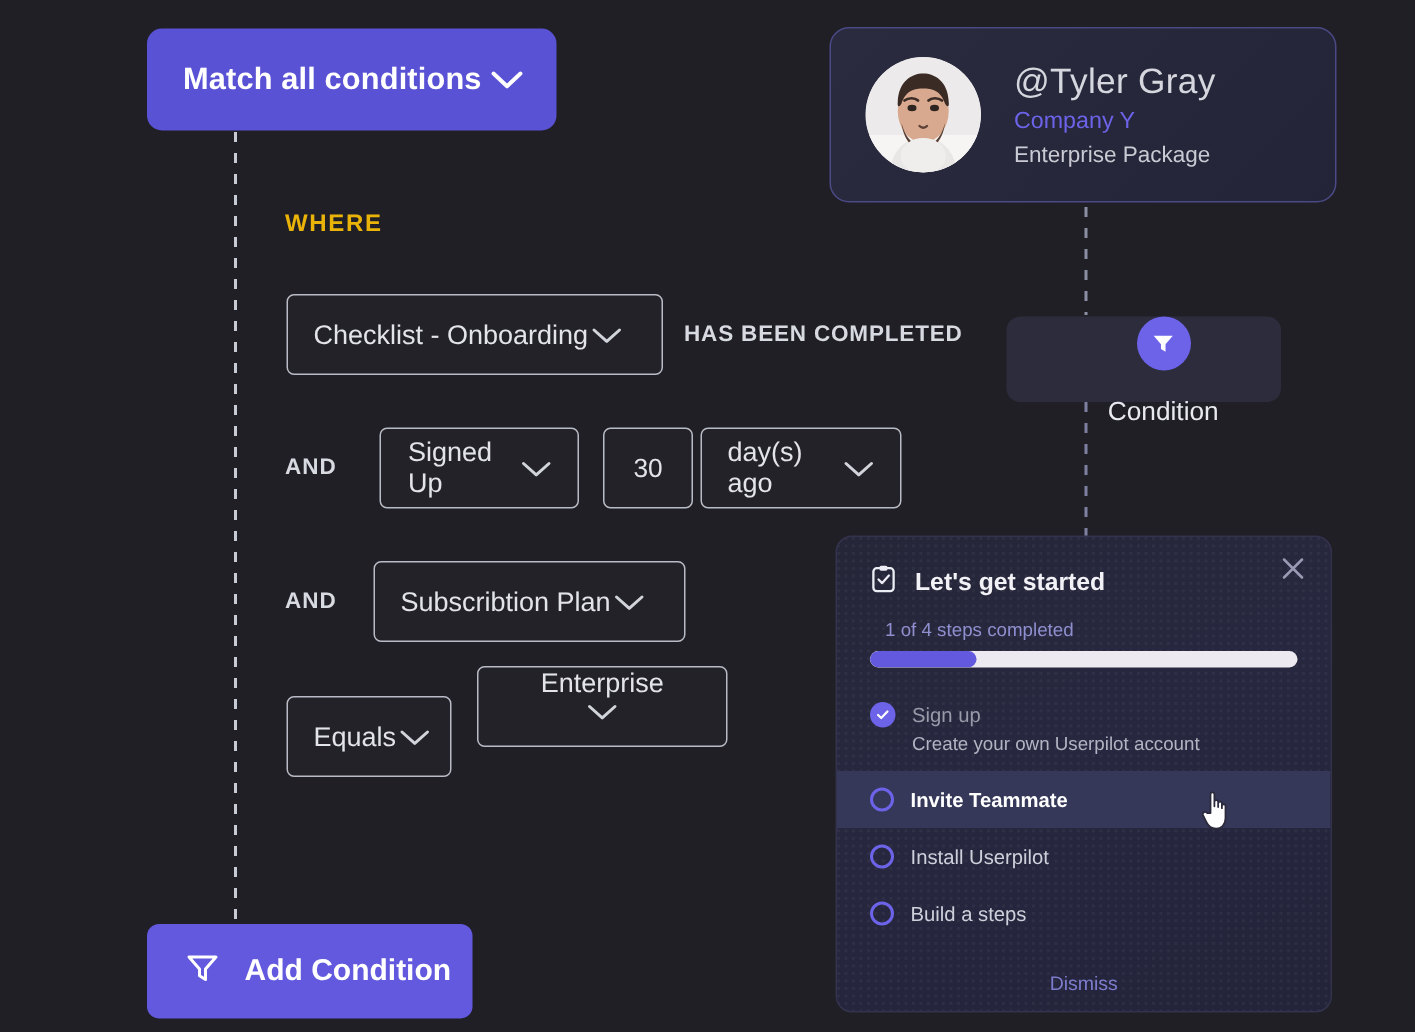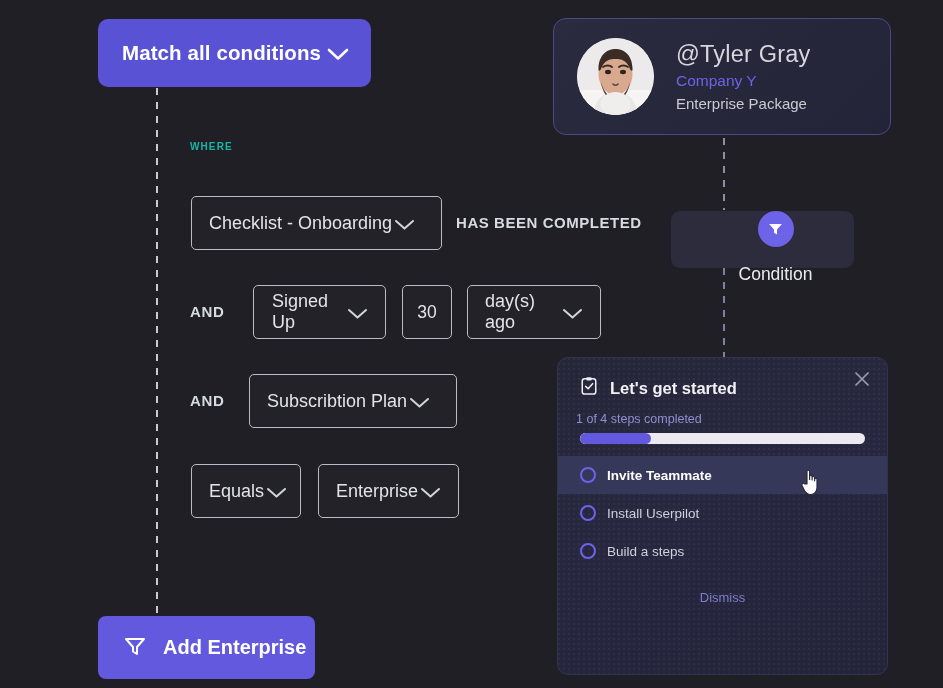--- a/index.html
+++ b/index.html
@@ -70,22 +70,22 @@
     font-weight: bold;
     letter-spacing: .1px;
   }
   .chev-w { width: 22px; height: 13px; }
 
   
   .where-label {
     position: absolute;
     left: 190px;
     top: 141px;
-    color: #14b8a6;
-    font-size: 10px;
+    color: #eab308;
+    font-size: 16px;
     font-weight: bold;
     letter-spacing: 1.1px;
   }
 
   
   .sel {
     position: absolute;
     border: 1px solid #b9bcc6;
     border-radius: 5px;
     background: #232228;
@@ -98,25 +98,25 @@
   }
   .sel .txt {
     color: #e3e4ea;
     font-size: 18px;
   }
   .sel.num { padding: 0; justify-content: center; }
   .sel.num .txt { font-size: 17.5px; }
 
   .sel-checklist { left: 191px; top: 196px; width: 251px; }
   .sel-signedup  { left: 253px; top: 285px; width: 133px; padding-left: 18px; }
-  .sel-30        { left: 402px; top: 285px; width: 50px;  }
+  .sel-30        { left: 402px; top: 285px; width: 60px;  }
   .sel-days      { left: 467px; top: 285px; width: 134px; }
   .sel-plan      { left: 249px; top: 374px; width: 208px; }
   .sel-equals    { left: 191px; top: 464px; width: 110px; }
-  .sel-enterprise{ left: 318px; top: 464px; width: 141px; }
+  .sel-enterprise{ left: 318px; top: 444px; width: 167px; flex-direction: column; }
 
   .chev-g { width: 21px; height: 12px; flex: none; }
 
   
   .op-text {
     position: absolute;
     color: #d8dae1;
     font-size: 15px;
     font-weight: bold;
     letter-spacing: .55px;
@@ -217,21 +217,21 @@
     padding: 18px 0 0 22px;
   }
   .cl-title { color: #f2f2f6; font-size: 16.5px; font-weight: bold; }
   .cl-close {
     position: absolute; right: 13px; top: 9px;
     width: 24px; height: 24px; cursor: pointer;
   }
   .cl-progress-txt {
     color: #8f8fd0;
     font-size: 12.5px;
-    padding: 12px 0 0 18px;
+    padding: 12px 0 0 32px;
   }
   .cl-bar-wrap {
     margin: 7px 22px 0 22px;
     height: 11px;
     border-radius: 6px;
     background: #eceaf0;
     overflow: hidden;
   }
   .cl-bar-fill {
     height: 100%;
@@ -358,21 +358,21 @@
         </svg>
     </span>
   </div>
 
   <div class="add-cond">
     <span>
       <svg viewBox="0 0 22 20" width="22" height="20">
           <path d="M2 3 H20 L13 11 V18 L9 15.5 V11 Z" fill="none" stroke="#ffffff" stroke-width="2" stroke-linejoin="round" stroke-linecap="round"></path>
         </svg>
     </span>
-    <span class="label">Add Enterprise</span>
+    <span class="label">Add Condition</span>
   </div>
 
   <div class="user-card">
     <div class="avatar">
       <svg viewBox="0 0 77 77" width="77" height="77">
         <defs>
           <clipPath id="avclip">
               <circle cx="38.5" cy="38.5" r="38.5"></circle>
             </clipPath>
         </defs>
@@ -426,20 +426,31 @@
       <span class="cl-title">Let's get started</span>
     </div>
 
     <div class="cl-progress-txt">1 of 4 steps completed</div>
     <div class="cl-bar-wrap">
       <div class="cl-bar-fill" id="bar-fill" style="width: 25%;"></div>
     </div>
 
     <div class="cl-items">
 
+      <div class="cl-item done">
+        <div class="cl-row">
+          <span class="ck-done">
+            <svg viewBox="0 0 14 14" width="11" height="11">
+                <path d="M3 7.2 L5.7 9.8 L11 4.2" fill="none" stroke="#ffffff" stroke-width="1.9" stroke-linecap="round" stroke-linejoin="round"></path>
+              </svg>
+          </span>
+          <span class="cl-item-label">Sign up</span>
+        </div>
+        <div class="cl-item-sub">Create your own Userpilot account</div>
+      </div>
 
       <div class="cl-item active">
         <div class="cl-row">
           <span class="ck-todo"></span>
           <span class="cl-item-label">Invite Teammate</span>
         </div>
         <span class="cursor-hand">
           <svg viewBox="0 0 30 34" width="30" height="34">
             <path d="M11 20 L11 7.5 C11 5.8 13.6 5.8 13.6 7.5 L13.6 15.5 L13.6 12.5 C13.6 11 16.1 11 16.1 12.5 L16.1 16 L16.1 13.6 C16.1 12.1 18.6 12.1 18.6 13.6 L18.6 16.8 L18.6 15.2 C18.6 13.8 21 13.8 21 15.2 L21 23.5 C21 28 18 30.5 14.8 30.5 C11.5 30.5 9.5 28.8 8.2 26 L6 21.4 C5.3 19.8 7.6 18.4 8.7 20 Z" fill="#ffffff" stroke="#2b2b3d" stroke-width="1.2" stroke-linejoin="round"></path>
           </svg>

